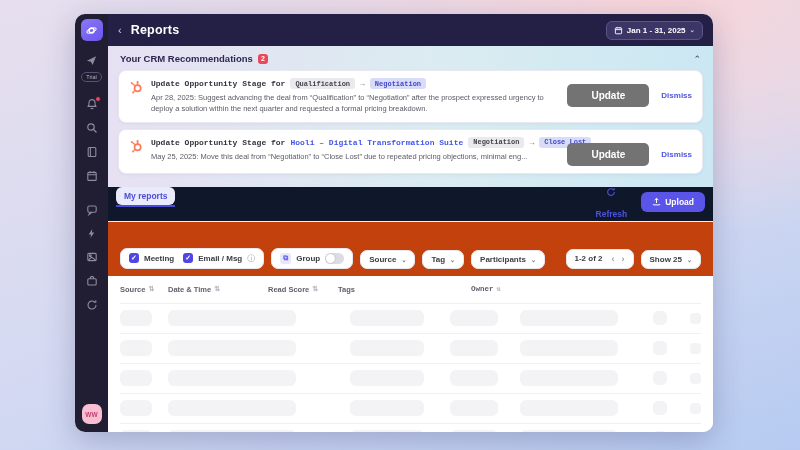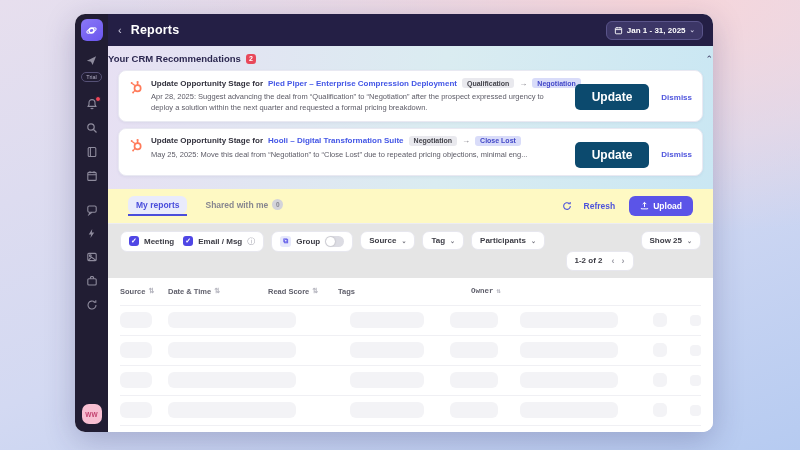--- a/index.html
+++ b/index.html
@@ -57,86 +57,86 @@
     display:flex; align-items:center; gap:4px;
     background:#3c3666; border:1px solid #5a548a; border-radius:6px;
     color:#fff; font-size:8px; font-weight:bold; padding:4px 7px; cursor:pointer;
   }
   .date-btn .chev { font-size:6.5px; color:#c9c6df; }
   
   .reco-panel {
     background:linear-gradient(95deg,#e7e0f3 0%,#daecf1 55%,#cae7f3 100%);
     padding-bottom:7px; flex-shrink:0;
   }
-  .reco-head { display:flex; align-items:center; padding:7px 0 6px; }
+  .reco-head { display:flex; align-items:center; padding:7px 12px 6px; }
   .reco-title { font-size:9.5px; font-weight:bold; color:#2c2850; }
   .reco-count {
     background:#e8485a; color:#fff; font-size:7px; font-weight:bold;
     border-radius:3px; min-width:10px; height:10px; margin-left:5px;
     display:flex; align-items:center; justify-content:center; padding:0 2px;
   }
   .reco-collapse { margin-left:auto; color:#3b3760; font-size:9px; cursor:pointer; }
   .reco-card {
     background:#fff; border:1px solid #e9e9f2; border-radius:8px;
     margin:0 10px 6px; padding:7px 10px; display:flex; align-items:flex-start; gap:8px;
     box-shadow:0 1px 3px rgba(50,45,100,.06);
   }
   .hub-icon { flex-shrink:0; margin-top:2px; }
   .reco-body { flex:1; min-width:0; }
-  .reco-title-line { display:flex; align-items:center; gap:5px; flex-wrap:nowrap; }
+  .reco-title-line { display:flex; align-items:center; gap:5px; flex-wrap:nowrap;font-family:Liberation Mono, monospace; }
   .reco-prefix { font-size:8px; font-weight:bold; color:#33323e; white-space:nowrap; }
   .reco-link { font-size:8px; font-weight:bold; color:#4356e6; white-space:nowrap; cursor:pointer; }
   .stage-badge {
     font-size:7px; font-weight:bold; border-radius:3px; padding:1.5px 5px; white-space:nowrap;
   }
   .stage-from { background:#e9e9ee; color:#44444c; }
   .stage-to   { background:#d9dcf9; color:#4348c8; }
   .stage-arrow { color:#77767f; font-size:8px; }
   .reco-desc { font-size:7.5px; color:#5c5b66; line-height:1.5; margin-top:3px; max-width:440px; }
   .reco-actions { display:flex; align-items:center; gap:12px; margin-top:6px; flex-shrink:0; }
   .update-btn {
-    background:#0c4a6e; color:#fff; border:none; border-radius:5px;
-    font-size:12px; font-weight:bold; padding:6px 17px; cursor:pointer;
+    background:#737373; color:#fff; border:none; border-radius:5px;
+    font-size:10px; font-weight:bold; padding:6px 24px; cursor:pointer;
     font-family:inherit;
   }
   .dismiss-btn {
     background:none; border:none; color:#5056dd; font-size:8px; font-weight:bold;
     cursor:pointer; font-family:inherit;
   }
   
   .tabs-row {
-    height:35px; display:flex; align-items:center; padding:0 20px;
-    border-bottom:1px solid #ededf2; flex-shrink:0; background:#fef9c3;
+    height:35px; display:flex; align-items:flex-start; padding:0 8px;
+    border-bottom:1px solid #ededf2; flex-shrink:0; background:#0f172a;
   }
   .tabs-group { display:flex; gap:10px; }
   .tab { display:flex; align-items:center; border-bottom:2px solid transparent; cursor:pointer; }
   .tab-pill {
     display:flex; align-items:center; gap:4px; padding:4px 8px; border-radius:6px;
     font-size:8.5px; font-weight:bold; color:#87868f;
   }
   .tab.active { border-bottom-color:#4a4ddb; }
   .tab.active .tab-pill { background:#e9ebfc; color:#4a4ddb; }
   .tab-badge {
     width:11px; height:11px; border-radius:50%; background:#d3d3da; color:#85858e;
     font-size:6.5px; font-weight:bold; display:flex; align-items:center; justify-content:center;
   }
   .tabs-spacer { flex:1; }
   .refresh-btn {
     display:flex; align-items:center; gap:12px; color:#4d53db; font-size:8.5px;
-    font-weight:bold; background:none; border:none; cursor:pointer; font-family:inherit;
+    font-weight:bold; background:none; border:none; cursor:pointer; font-family:inherit;flex-direction:column;
   }
   .upload-btn {
     display:flex; align-items:center; gap:4px; background:#5b54e8; color:#fff;
     border:none; border-radius:6px; font-size:8.5px; font-weight:bold;
     padding:5px 11px; margin:5px 0 5px 14px; cursor:pointer; font-family:inherit;
   }
   
   .filter-row {
-    display:flex; align-items:flex-start; gap:7px; padding:7px 12px;
-    background:#e5e5e5; flex-shrink:0;
+    display:flex; align-items:flex-end; gap:7px; padding:7px 12px;
+    background:#c2410c; flex-shrink:0;
   }
   .pill {
     display:flex; align-items:center; gap:5px; background:#fff;
     border:1px solid #e7e7ee; border-radius:7px; padding:4px 8px;
     font-size:8px; color:#3c3c45; font-weight:bold; cursor:pointer; white-space:nowrap;
   }
   .checkbox {
     width:10px; height:10px; border-radius:3px; background:#4f46e5; color:#fff;
     font-size:7px; display:flex; align-items:center; justify-content:center; cursor:pointer;
   }
@@ -280,21 +280,20 @@
           <path d="M8.6 5.1V2.4" stroke="#ff7a59" stroke-width="1.6"></path>
             <circle cx="8.6" cy="2" r="1.1" fill="#ff7a59"></circle>
           <path d="M3.2 3.4 5.9 5.6" stroke="#ff7a59" stroke-width="1.3"></path>
             <circle cx="2.7" cy="3" r="1" fill="#ff7a59"></circle>
           <path d="M4.6 11.9l1.5-1.6" stroke="#ff7a59" stroke-width="1.3"></path>
             <circle cx="4.1" cy="12.4" r="1" fill="#ff7a59"></circle>
         </svg>
         <div class="reco-body">
           <div class="reco-title-line">
             <span class="reco-prefix">Update Opportunity Stage for</span>
-            <span class="reco-link">Pied Piper – Enterprise Compression Deployment</span>
             <span class="stage-badge stage-from">Qualification</span>
             <span class="stage-arrow">→</span>
             <span class="stage-badge stage-to">Negotiation</span>
           </div>
           <div class="reco-desc">Apr 28, 2025: Suggest advancing the deal from “Qualification” to “Negotiation” after the prospect expressed urgency to deploy a solution within the next quarter and requested a formal pricing breakdown.</div>
         </div>
         <div class="reco-actions">
           <button class="update-btn">Update</button>
           <button class="dismiss-btn">Dismiss</button>
         </div>
@@ -327,26 +326,20 @@
       </div>
     </div>
 
     <div class="tabs-row">
       <div class="tabs-group">
         <div class="tab active">
           <span class="tab-pill">
               <span>My reports</span>
             </span>
         </div>
-        <div class="tab">
-          <span class="tab-pill">
-            <span>Shared with me</span>
-            <span class="tab-badge">0</span>
-          </span>
-        </div>
       </div>
       <div class="tabs-spacer"></div>
       <button class="refresh-btn">
         <svg width="10" height="10" viewBox="0 0 12 12" fill="none" stroke="currentColor" stroke-width="1.3">
           <path d="M10 6a4 4 0 1 1-1.4-3"></path>
             <path d="M9.8 1.2v2.1H7.7"></path>
         </svg>
         <span>Refresh</span>
       </button>
       <button class="upload-btn">

